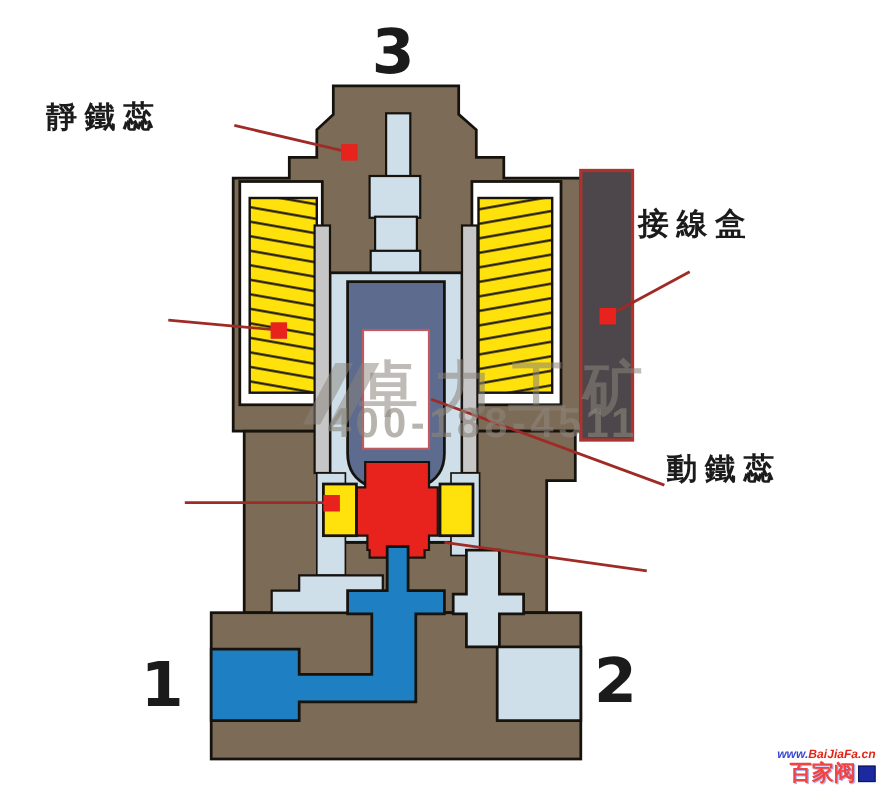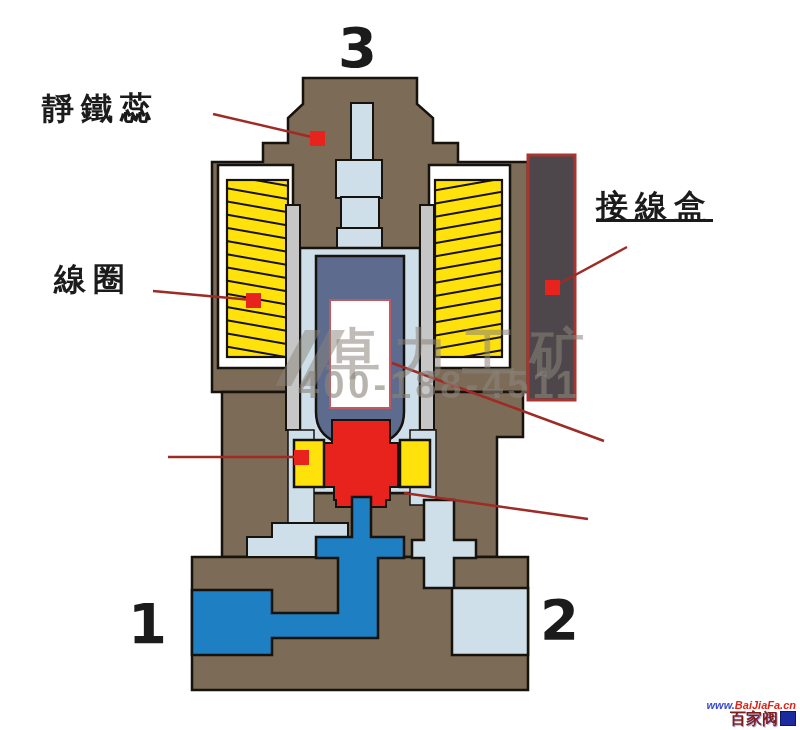--- a/index.html
+++ b/index.html
@@ -5,40 +5,40 @@
   html,body{margin:0;padding:0;background:#ffffff;}
   .stage{
     position:relative;width:800px;height:730px;background:#ffffff;overflow:hidden;
     font-family:"Liberation Sans","DejaVu Sans",sans-serif;
   }
   .stage svg{position:absolute;left:0;top:0;}
   .lbl{
     position:absolute;color:#1b1b1b;font-weight:bold;line-height:1;
     white-space:nowrap;font-family:"DejaVu Sans","Liberation Sans",sans-serif;
   }
-  .lbl.cjk{font-size:32px;letter-spacing:7px;}
+  .lbl.cjk{font-size:28px;letter-spacing:7px;}
   .lbl.num{font-size:56px;letter-spacing:0;}
   
   .wm1{position:absolute;left:326px;top:318px;font-size:54px;font-weight:bold;
        letter-spacing:14px;color:rgba(138,132,122,0.55);white-space:nowrap;}
   .wm2{position:absolute;left:298px;top:364px;font-size:38px;font-weight:bold;
        letter-spacing:4px;color:rgba(138,132,122,0.62);white-space:nowrap;}
   .wm-mark{position:absolute;left:112px;top:330px;width:0;height:0;}
   .wm-bar{position:absolute;width:16px;height:56px;background:rgba(138,132,122,0.5);
           transform:skewX(-28deg);}
   .wm-bar.b1{left:178px;top:0;}
   .wm-bar.b2{left:202px;top:0;}
   
-  .logo{position:absolute;right:4px;bottom:2px;text-align:right;line-height:1.05;}
+  .logo{position:absolute;right:4px;bottom:16px;text-align:right;line-height:1.05;}
   .logo .row1{font-size:11px;font-style:italic;font-weight:bold;white-space:nowrap;}
   .logo .www{color:#3a4ad0;}
   .logo .brand{color:#e02418;}
   .logo .cn{color:#e02418;}
-  .logo .row2{font-size:16px;font-weight:bold;color:#7f1d1d;white-space:nowrap;
-              text-shadow:1px 1px 0 rgba(120,130,230,.6);display:flex;align-items:flex-start;
+  .logo .row2{font-size:20px;font-weight:bold;color:#ef4444;white-space:nowrap;
+              text-shadow:1px 1px 0 rgba(120,130,230,.6);display:flex;align-items:center;
               justify-content:flex-end;gap:2px;}
   .logo .box{display:inline-block;width:14px;height:13px;background:#1b2a9e;
              border:1px solid #0d1560;}
 </style>
 </head>
 <body>
 
 <div class="stage">
 
   <svg width="800" height="730" viewBox="0 0 800 730">
@@ -107,22 +107,22 @@
     </g>
     <g fill="#e8231d">
       <rect x="310" y="131" width="15" height="15"></rect>
       <rect x="246" y="293" width="15" height="15"></rect>
       <rect x="294" y="450" width="15" height="15"></rect>
       <rect x="545" y="280" width="15" height="15"></rect>
     </g>
   </svg>
 
   <div class="lbl cjk" style="left:42px;top:92px;">靜鐵蕊</div>
-  <div class="lbl cjk" style="left:54px;top:263px;">線圈</div>
-  <div class="lbl cjk" style="left:596px;top:190px;text-decoration:underline;">接線盒</div>
+  <div class="lbl cjk" style="left:580px;top:190px;">接線盒</div>
+  <div class="lbl cjk" style="left:606px;top:412px;">動鐵蕊</div>
 
   <div class="lbl num" style="left:338px;top:20px;">3</div>
   <div class="lbl num" style="left:128px;top:596px;">1</div>
   <div class="lbl num" style="left:540px;top:592px;">2</div>
 
   <div class="wm-mark">
     <div class="wm-bar b1"></div>
       <div class="wm-bar b2"></div>
   </div>
   <div class="wm1">卓力工矿</div>

